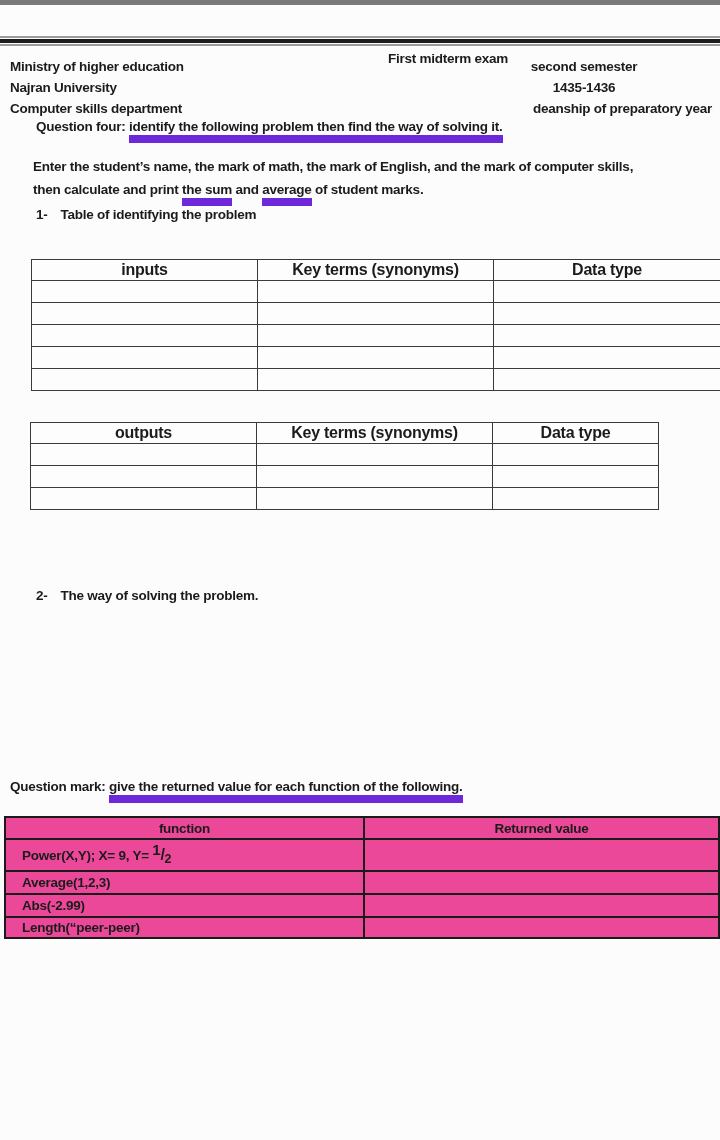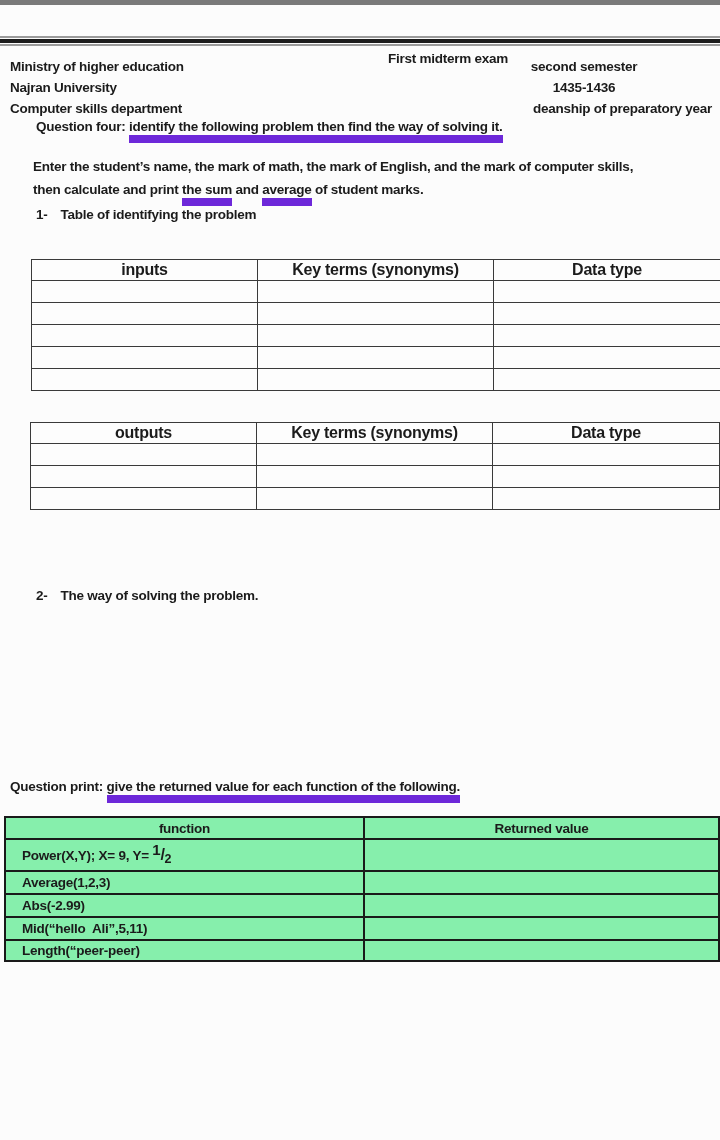--- a/index.html
+++ b/index.html
@@ -38,24 +38,24 @@
   #item2 { left:36px; top:551px;margin-top:37px; }
   .item-num { margin-right:13px; }
   #q5-heading { left:10px; top:779px; }
 
   
   table.grid { border-collapse:collapse; table-layout:fixed; background:#fdfdfd; }
   table.grid th, table.grid td { border:1px solid #3a3a3a; padding:0; }
   table.grid th { height:20px; text-align:center; font-size:16px; }
   table.grid td { height:21px; }
   #inputs-table  { left:31px; top:259px; width:690px; }
-  #outputs-table { left:30px; top:422px; width:690px; }
-
-  
-  table.q5 { border-collapse:collapse; table-layout:fixed; background:#86efac; }
+  #outputs-table { left:30px; top:422px; width:629px; }
+
+  
+  table.q5 { border-collapse:collapse; table-layout:fixed; background:#ec4899; }
   table.q5 th, table.q5 td { border:2px solid #1a1a1a; padding:0; }
   table.q5 th { height:20px; text-align:center; }
   table.q5 td.fn { padding-left:16px; text-align:left; white-space:pre-wrap; height:21px; }
   table.q5 td.rv { height:21px; }
   table.q5 tr.tall td { height:30px; }
   table.q5 tr.short td { height:19px; }
   #q5-table { left:4px; top:816px; width:716px; }
 
   
   .frac-num  { font-size:15px; position:relative; top:-5px; }
@@ -169,21 +169,21 @@
     <tr>
         <td></td>
         <td></td>
         <td></td>
       </tr>
   </tbody>
 </table>
 
 <div class="abs nowrap" id="item2"><span class="item-num">2-</span><span>The way of solving the problem.</span></div>
 
-<div class="abs nowrap" id="q5-heading"><span>Question print: </span><span class="u">give the returned value for each function of the following.</span></div>
+<div class="abs nowrap" id="q5-heading"><span>Question mark: </span><span class="u">give the returned value for each function of the following.</span></div>
 
 <table class="abs q5" id="q5-table">
   <colgroup>
       <col style="width:359px">
       <col>
     </colgroup>
   <thead>
     <tr>
       <th>function</th>
       <th>Returned value</th>
@@ -195,22 +195,18 @@
       <td class="rv"></td>
     </tr>
     <tr>
       <td class="fn">Average(1,2,3)</td>
       <td class="rv"></td>
     </tr>
     <tr>
       <td class="fn">Abs(-2.99)</td>
       <td class="rv"></td>
     </tr>
-    <tr>
-      <td class="fn">Mid(“hello  Ali”,5,11)</td>
-      <td class="rv"></td>
-    </tr>
     <tr class="short">
       <td class="fn">Length(“peer-peer)</td>
       <td class="rv"></td>
     </tr>
   </tbody>
 </table>
 
 </body></html>

